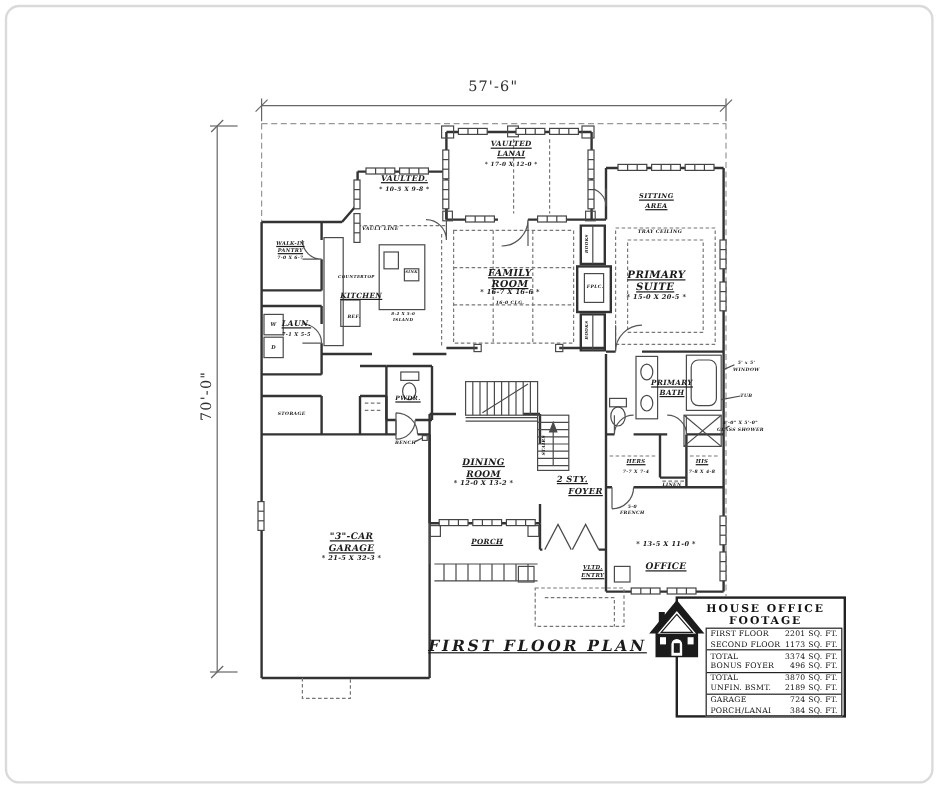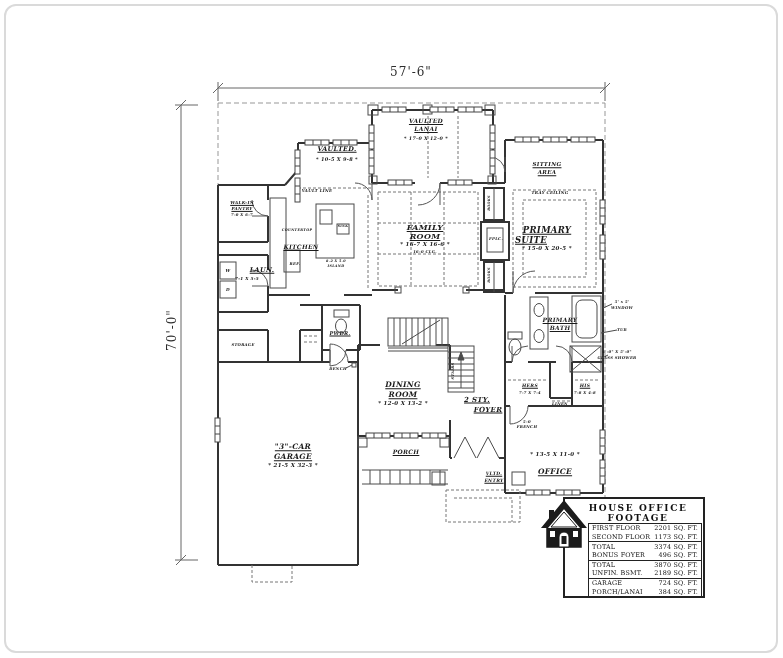--- a/index.html
+++ b/index.html
@@ -218,35 +218,35 @@
 
   <div class="lbl s6 u" style="left:426px;top:121px">VAULTED</div>
   <div class="lbl s6 u" style="left:426px;top:129px">LANAI</div>
   <div class="lbl s48" style="left:426px;top:138px">* 17-0 X 12-0 *</div>
 
   <div class="lbl s55 u" style="left:547px;top:165px">SITTING</div>
   <div class="lbl s55 u" style="left:547px;top:173px">AREA</div>
 
   <div class="lbl s4" style="left:550px;top:193px">TRAY CEILING</div>
   <div class="lbl s85 u" style="left:547px;top:230px">PRIMARY</div>
-  <div class="lbl s85 u" style="left:531px;top:240px">SUITE</div>
+  <div class="lbl s85 u" style="left:546px;top:240px">SUITE</div>
   <div class="lbl s55" style="left:547px;top:249px">* 15-0 X 20-5 *</div>
 
   <div class="lbl s8 u" style="left:425px;top:227px">FAMILY</div>
   <div class="lbl s8 u" style="left:425px;top:236px">ROOM</div>
   <div class="lbl s55" style="left:425px;top:245px">* 16-7 X 16-6 *</div>
   <div class="lbl s38" style="left:425px;top:252px">16-0 CLG.</div>
 
   <div class="lbl s6 u" style="left:301px;top:247px">KITCHEN</div>
 
   <div class="lbl s42 u" style="left:242px;top:203px">WALK-IN</div>
   <div class="lbl s42 u" style="left:242px;top:209px">PANTRY</div>
   <div class="lbl s38" style="left:242px;top:215px">7-0 X 6-7</div>
 
-  <div class="lbl s65 u" style="left:262px;top:270px">LAUN.</div>
+  <div class="lbl s65 u" style="left:247px;top:270px">LAUN.</div>
   <div class="lbl s42" style="left:247px;top:279px">7-1 X 5-5</div>
 
   <div class="lbl s5 u" style="left:340px;top:333px">PWDR.</div>
 
   <div class="lbl s75 u" style="left:403px;top:385px">DINING</div>
   <div class="lbl s75 u" style="left:403px;top:395px">ROOM</div>
   <div class="lbl s55" style="left:403px;top:404px">* 12-0 X 13-2 *</div>
 
   <div class="lbl s7 u" style="left:477px;top:399px">2 STY.</div>
   <div class="lbl s7 u" style="left:488px;top:409px">FOYER</div>
@@ -288,20 +288,21 @@
   <div class="lbl s38" style="left:338px;top:369px">BENCH</div>
   <div class="lbl s36 vert" style="left:454px;top:371px">STAIRS</div>
   <div class="lbl s38" style="left:622px;top:302px">5' x 5'</div>
   <div class="lbl s38" style="left:622px;top:308px">WINDOW</div>
   <div class="lbl s38" style="left:622px;top:330px">TUB</div>
   <div class="lbl s38" style="left:617px;top:352px">4'-0" X 5'-0"</div>
   <div class="lbl s38" style="left:617px;top:358px">GLASS SHOWER</div>
   <div class="lbl s38" style="left:527px;top:422px">5-0</div>
   <div class="lbl s38" style="left:527px;top:427px">FRENCH</div>
 
+  <div class="lbl title u" style="left:448px;top:539px">FIRST FLOOR PLAN</div>
 
   <div class="ft-box"></div>
   <div class="ft-h" style="top:503px">HOUSE OFFICE</div>
   <div class="ft-h" style="top:513px">FOOTAGE</div>
 
   <div class="ft-tab">
     <div class="ft-row">
         <span>FIRST FLOOR</span>
         <span>2201 SQ. FT.</span>
       </div>

